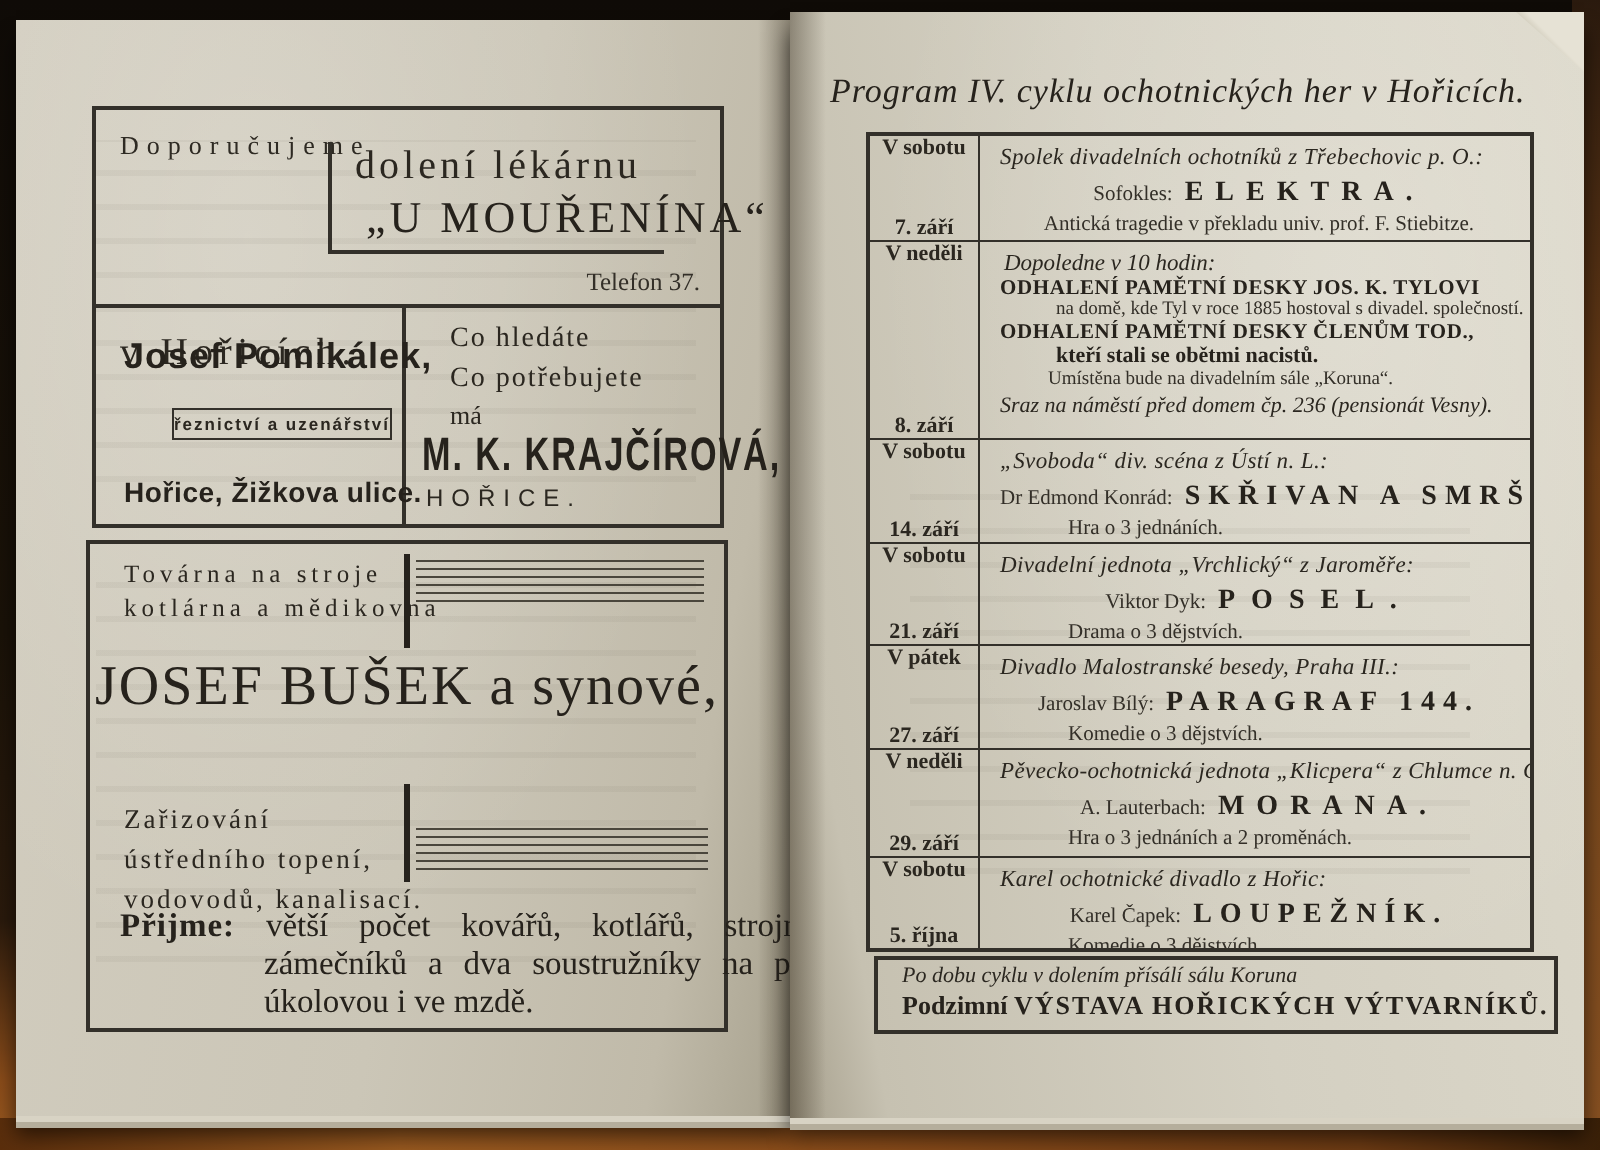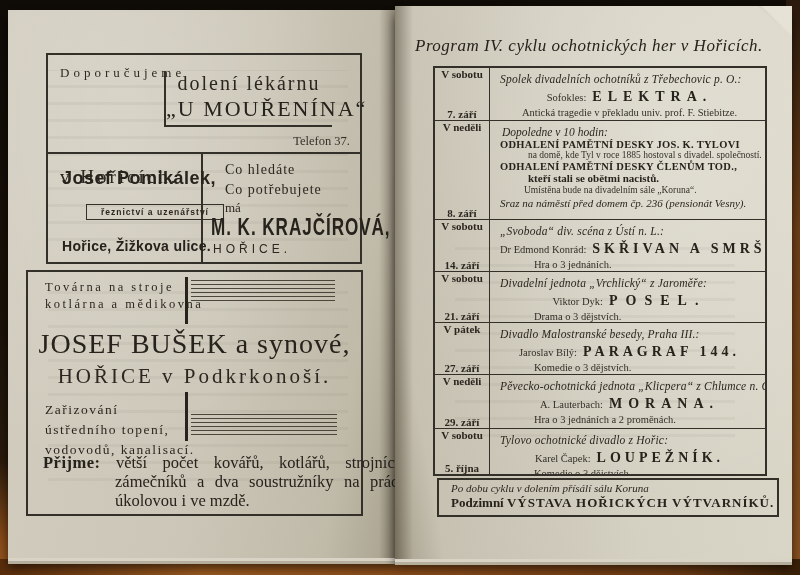--- a/index.html
+++ b/index.html
@@ -31,42 +31,42 @@
   .gutter-r{position:absolute;top:0;left:0;width:18px;height:100%;
     background:linear-gradient(270deg,transparent,rgba(40,30,15,.38));}
   .bleed{position:absolute;opacity:.055;pointer-events:none;
     background:repeating-linear-gradient(0deg,transparent 0 9px,#4a4436 9px 12px,transparent 12px 17px);}
   
   .adbox1{position:absolute;left:38px;top:43px;width:312px;height:207px;border:2px solid #33302a;}
   .recommend{position:absolute;left:12px;top:10px;font-size:13px;letter-spacing:4px;color:#2e2a23;}
   .lek-box{position:absolute;left:116px;top:16px;width:166px;height:54px;
     border-left:2px solid #33302a;border-bottom:2px solid #33302a;text-align:center;white-space:nowrap;}
   .lek1{font-size:20px;letter-spacing:2px;color:#2b2720;margin-top:1px;}
-  .lek2{font-size:22px;letter-spacing:2px;color:#26221c;margin-top:1px;}
+  .lek2{font-size:22px;letter-spacing:2px;color:#26221c;margin-top:1px;margin-left:17px;}
   .lek-city{position:absolute;left:12px;top:72px;font-size:19px;letter-spacing:3px;color:#2b2720;margin-top:39px;}
   .lek-tel{position:absolute;right:10px;top:79px;font-size:12.5px;color:#332f28;}
   .sectionB{position:absolute;left:0;top:97px;width:100%;height:110px;border-top:2px solid #33302a;display:flex;}
   .butcher{width:153px;border-right:2px solid #33302a;position:relative;}
   .butcher-name{position:absolute;left:14px;top:14px;font-family:"Liberation Sans",sans-serif;
     font-weight:bold;font-size:18px;letter-spacing:.5px;color:#26221c;white-space:nowrap;}
-  .butcher-badge{position:absolute;left:38px;top:50px;border:1.5px solid #33302a;padding:2px 14px;
+  .butcher-badge{position:absolute;left:38px;top:50px;border:1.5px solid #33302a;padding:2px 0;
     font-family:"Liberation Sans",sans-serif;font-weight:bold;font-size:8.5px;letter-spacing:1px;color:#2b2720;white-space:nowrap;}
   .butcher-addr{position:absolute;left:14px;top:84px;font-family:"Liberation Sans",sans-serif;
     font-weight:bold;font-size:14px;letter-spacing:.3px;color:#26221c;white-space:nowrap;}
   .tailor{flex:1;position:relative;padding-left:18px;}
   .tailor-l1{position:absolute;left:22px;top:8px;font-size:14px;letter-spacing:1px;color:#2b2720;}
   .tailor-l2{position:absolute;left:22px;top:28px;font-size:14px;letter-spacing:1px;color:#2b2720;}
   .tailor-l3{position:absolute;left:22px;top:46px;font-size:13px;color:#2b2720;}
   .tailor-name{position:absolute;left:8px;top:60px;font-family:"Liberation Sans",sans-serif;
     font-weight:bold;font-size:18px;letter-spacing:1px;color:#26221c;transform:scaleY(1.3) scaleX(.95);
     transform-origin:left top;white-space:nowrap;}
   .tailor-city{position:absolute;left:10px;top:88px;font-family:"Liberation Sans",sans-serif;
     font-size:12px;letter-spacing:4px;color:#2b2720;}
 
-  .adbox2{position:absolute;left:18px;top:260px;width:317px;height:242px;border:2px solid #33302a;padding-left:16px;}
+  .adbox2{position:absolute;left:35px;top:260px;width:317px;height:242px;border:2px solid #33302a;}
   .factory{position:absolute;left:17px;top:7px;font-size:12.5px;letter-spacing:2.5px;color:#2b2720;line-height:17px;}
   .staffbar{position:absolute;width:3px;background:#26221c;}
   .stafflines{position:absolute;background:repeating-linear-gradient(180deg,#4a463c 0 1px,transparent 1px 4px);}
   .bar1{left:157px;top:5px;height:47px;}
   .lines1{left:163px;top:8px;width:144px;height:22px;}
   .bar2{left:157px;top:120px;height:49px;}
   .lines2{left:163px;top:142px;width:146px;height:23px;}
   .busek-name{position:absolute;left:0;top:56px;width:100%;text-align:center;font-size:28px;
     letter-spacing:1px;color:#26221c;white-space:nowrap;}
   .busek-city{position:absolute;left:0;top:92px;width:100%;text-align:center;font-size:21px;
@@ -147,21 +147,20 @@
     </div>
 
     <div class="adbox2">
       <div class="factory">
         <div>Továrna na stroje</div>
         <div>kotlárna a mědikovna</div>
       </div>
       <div class="staffbar bar1"></div>
       <div class="stafflines lines1"></div>
       <div class="busek-name">JOSEF BUŠEK a synové,</div>
-      <div class="busek-city">HOŘICE v Podkrkonoší.</div>
       <div class="services">
         <div>Zařizování</div>
         <div>ústředního topení,</div>
         <div>vodovodů, kanalisací.</div>
       </div>
       <div class="staffbar bar2"></div>
       <div class="stafflines lines2"></div>
       <div class="hire"><b>Přijme:</b><span> větší počet kovářů, kotlářů, strojních zámečníků a dva soustružníky na práci úkolovou i ve mzdě.</span></div>
     </div>
   </div>
@@ -260,21 +259,21 @@
           <div class="note">Hra o 3 jednáních a 2 proměnách.</div>
         </div>
       </div>
 
       <div class="row rh6">
         <div class="dcell">
           <div class="day">V sobotu</div>
           <div class="ddate">5. října</div>
         </div>
         <div class="ccell">
-          <div class="company">Tylovo ochotnické divadlo z Hořic:</div>
+          <div class="company">Karel ochotnické divadlo z Hořic:</div>
           <div class="titleline">
             <span class="author">Karel Čapek:</span><span class="ptitle">LOUPEŽNÍK.</span>
           </div>
           <div class="note">Komedie o 3 dějstvích.</div>
         </div>
       </div>
 
     </div>
 
     <div class="pfooter">

